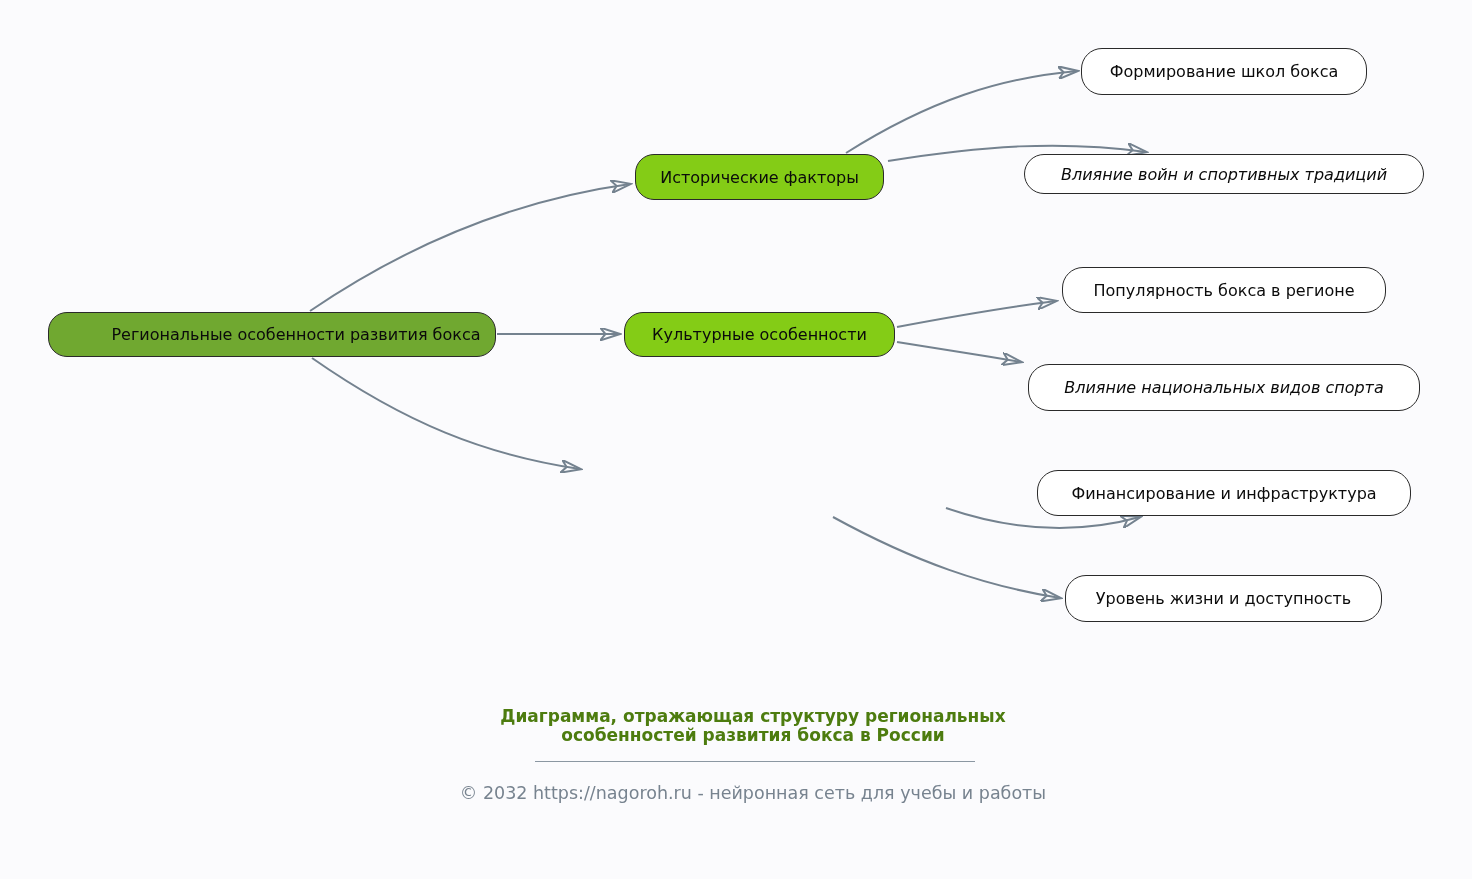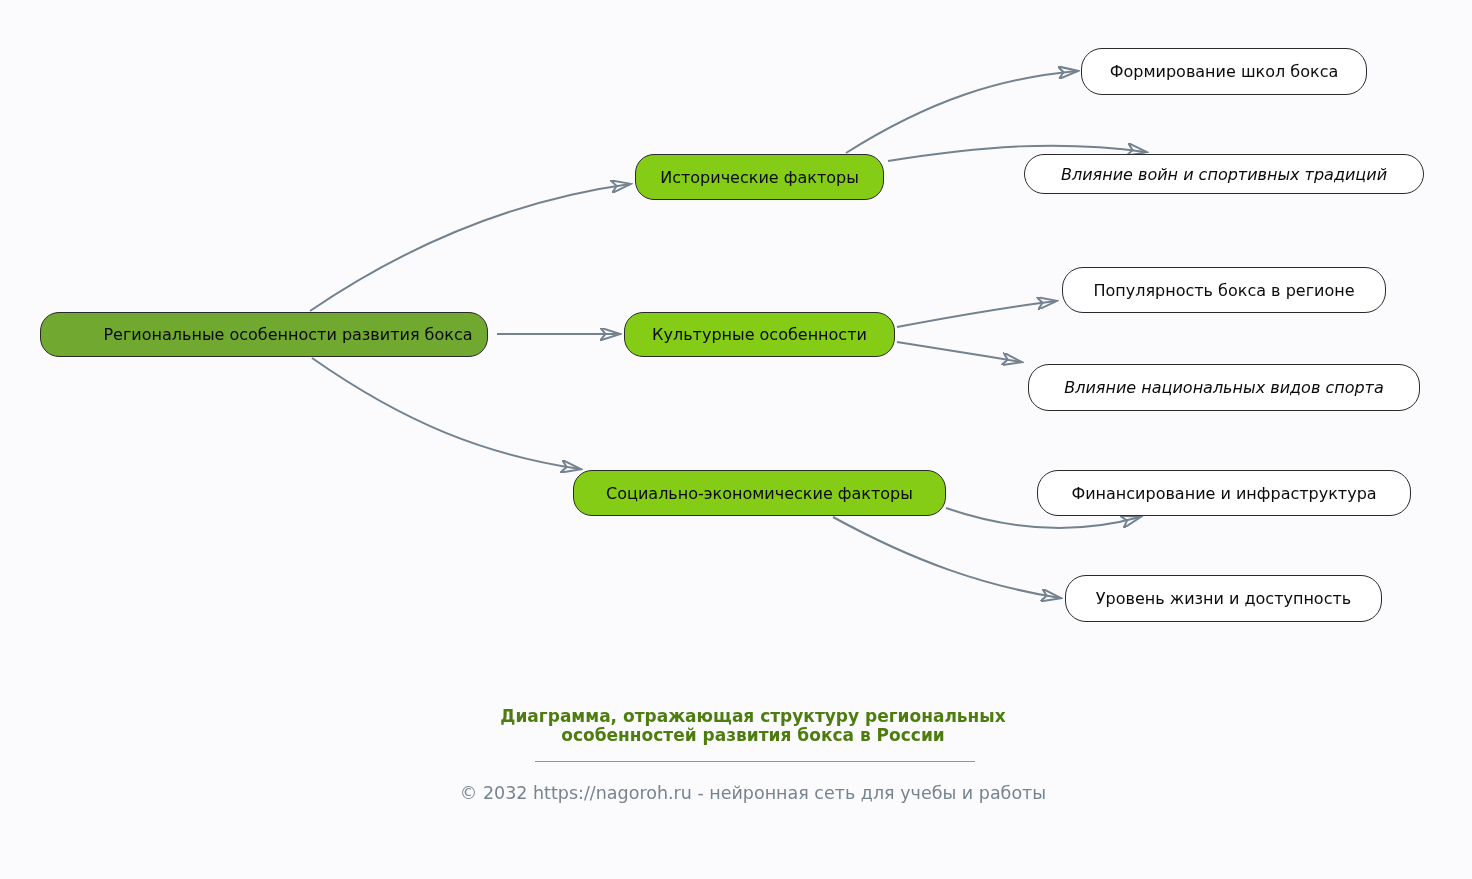--- a/index.html
+++ b/index.html
@@ -7,21 +7,21 @@
     position:relative;width:1472px;height:879px;background:#fbfbfd;
     font-family:"DejaVu Sans","Liberation Sans",sans-serif;overflow:hidden;
   }
   .edges{position:absolute;left:0;top:0;width:1472px;height:879px;pointer-events:none;}
   .edges path{fill:none;stroke:#74828f;stroke-width:2;}
   .node{
     position:absolute;display:flex;align-items:center;justify-content:center;
     border:1.5px solid #2a2a2a;border-radius:19px;
     font-size:16px;color:#0b0b0b;white-space:nowrap;box-sizing:border-box;
   }
-  .root{background:#70a830;left:40px;top:312px;width:448px;height:45px;padding-left:48px;}
+  .root{background:#70a830;left:48px;top:312px;width:448px;height:45px;padding-left:48px;}
   .branch{background:#84cc16;}
   .b1{left:635px;top:154px;width:249px;height:46px;}
   .b2{left:624px;top:312px;width:271px;height:45px;}
   .b3{left:573px;top:470px;width:373px;height:46px;}
   .leaf{background:#ffffff;border-radius:21px;}
   .l1{left:1081px;top:48px;width:286px;height:47px;}
   .l2{left:1024px;top:154px;width:400px;height:40px;font-style:italic;}
   .l3{left:1062px;top:267px;width:324px;height:46px;}
   .l4{left:1028px;top:364px;width:392px;height:47px;font-style:italic;}
   .l5{left:1037px;top:470px;width:374px;height:46px;}
@@ -55,21 +55,20 @@
     <path d="M 897 327 C 950 317 1000 308 1056 301" marker-end="url(#arr)"></path>
     <path d="M 897 342 C 940 349 980 355 1021 362" marker-end="url(#arr)"></path>
     <path d="M 946 508 C 1010 530 1075 535 1140 517" marker-end="url(#arr)"></path>
     <path d="M 833 517 C 915 562 985 586 1060 598" marker-end="url(#arr)"></path>
   </svg>
 
   <div class="node root">Региональные особенности развития бокса</div>
 
   <div class="node branch b1">Исторические факторы</div>
   <div class="node branch b2">Культурные особенности</div>
-  <div class="node branch b3">Социально-экономические факторы</div>
 
   <div class="node leaf l1">Формирование школ бокса</div>
   <div class="node leaf l2">Влияние войн и спортивных традиций</div>
   <div class="node leaf l3">Популярность бокса в регионе</div>
   <div class="node leaf l4">Влияние национальных видов спорта</div>
   <div class="node leaf l5">Финансирование и инфраструктура</div>
   <div class="node leaf l6">Уровень жизни и доступность</div>
 
   <div class="caption">Диаграмма, отражающая структуру региональных
 особенностей развития бокса в России</div>

